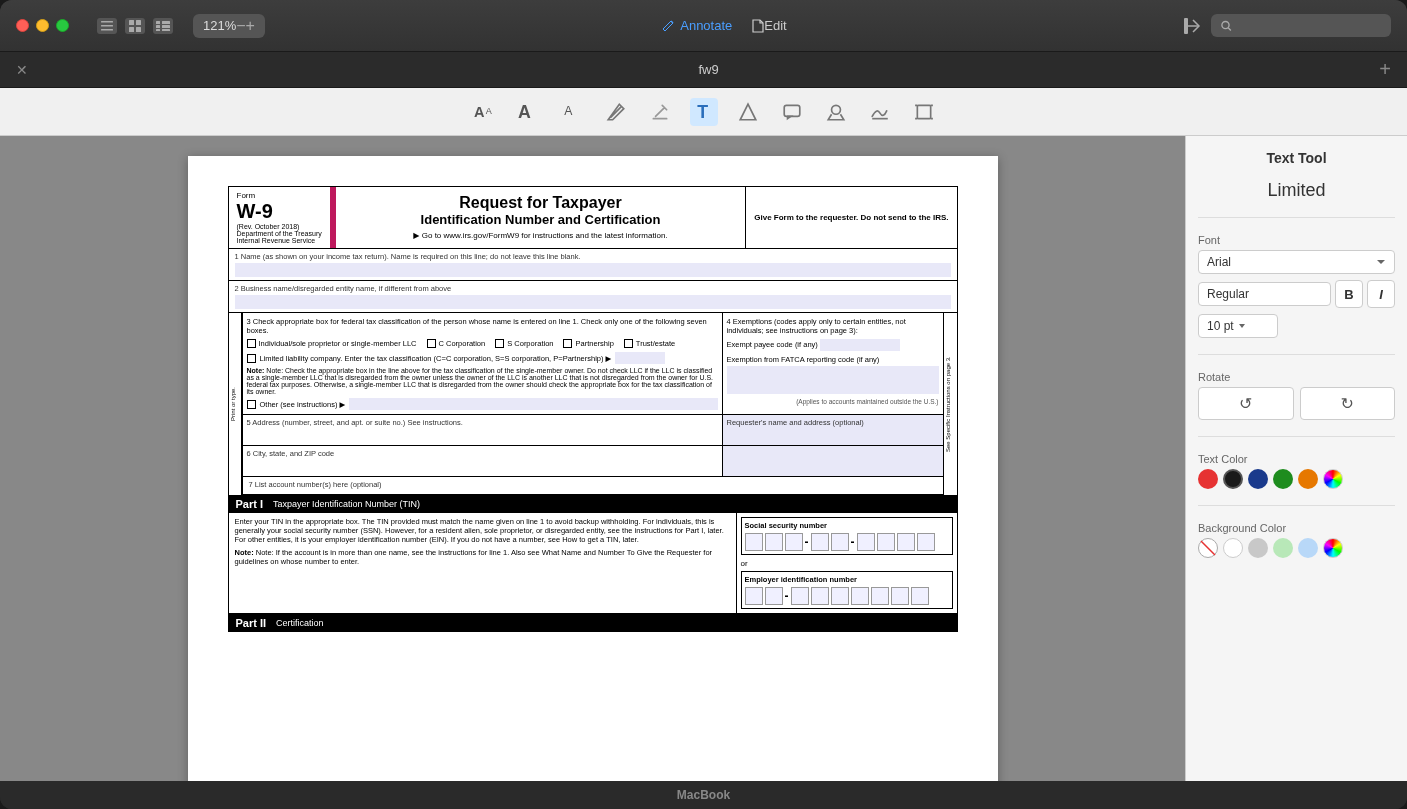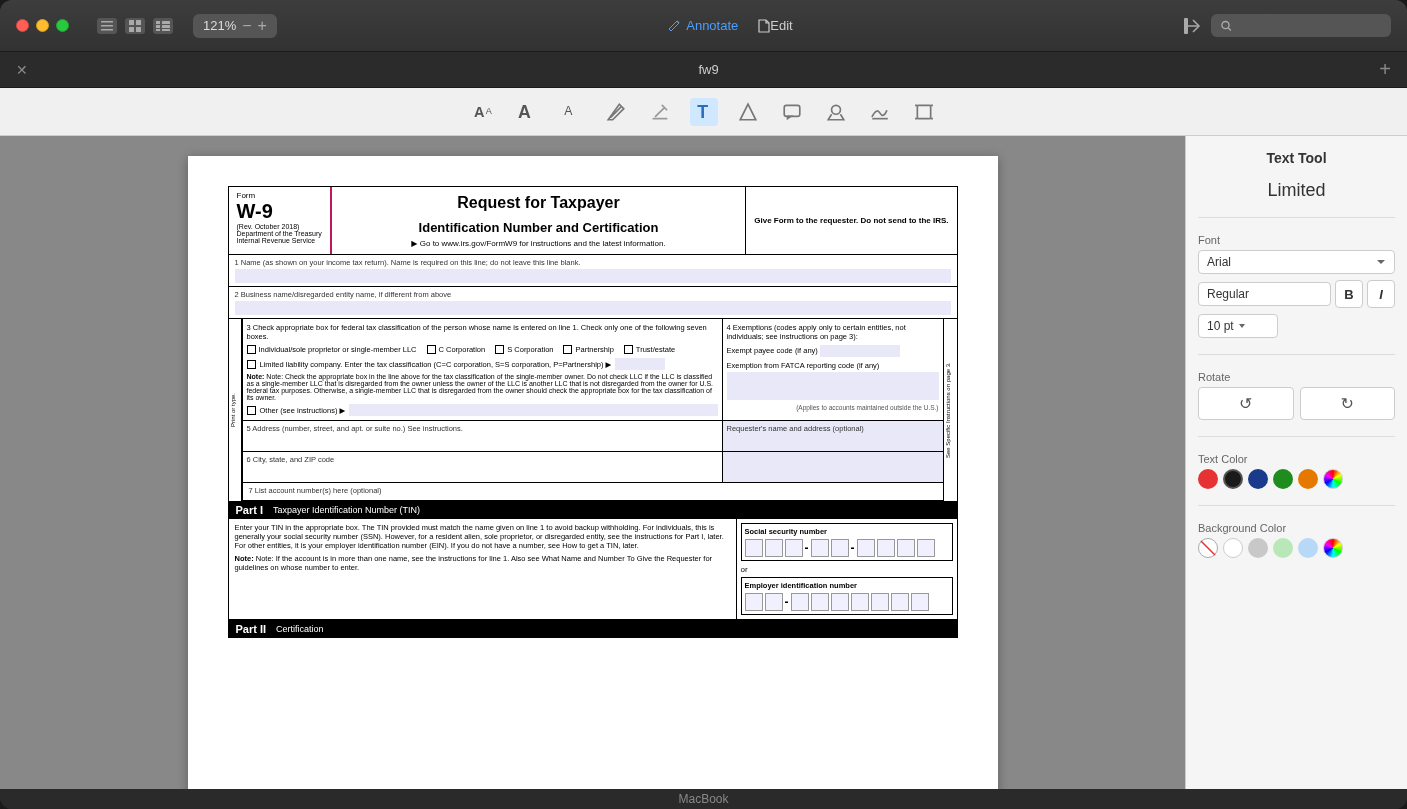--- a/index.html
+++ b/index.html
@@ -65,21 +65,20 @@
       background: #555;
       border-radius: 3px;
       display: flex;
       align-items: center;
       justify-content: center;
     }
 
     .zoom-control {
       display: flex;
       align-items: center;
-      gap: 6px;
       background: #555;
       border-radius: 6px;
       padding: 3px 10px;
       color: #ddd;
       font-size: 13px;
       margin-left: 8px;
     }
 
     .zoom-btn {
       color: #aaa;
@@ -233,21 +232,21 @@
     .w9-header {
       display: flex;
       align-items: stretch;
       border: 1px solid #000;
       margin-bottom: 0;
     }
 
     .w9-form-label {
       padding: 4px 8px;
       font-size: 8px;
-      border-right: 2px solid #be185d;
+      border-right: 6px solid #be185d;
       min-width: 80px;
     }
 
     .w9-form-label .form-number {
       font-size: 20px;
       font-weight: bold;
     }
 
     .w9-title-section {
       flex: 1;
@@ -258,21 +257,20 @@
 
     .w9-title {
       font-size: 16px;
       font-weight: bold;
       line-height: 1.2;
     }
 
     .w9-subtitle {
       font-size: 13px;
       font-weight: bold;
-      margin-top: 8px;
     }
 
     .w9-url {
       font-size: 8px;
       margin-top: 4px;
     }
 
     .w9-irs-section {
       padding: 4px 8px;
       font-size: 8px;
@@ -578,24 +576,25 @@
     }
 
     .divider {
       height: 1px;
       background: #ddd;
       margin: 2px 0;
     }
 
     .bottom-bar {
       background: #2a2a2a;
-      height: 20px;
+      height: 28px;
       display: flex;
       align-items: center;
       justify-content: center;
+      font-weight: bold;
     }
 
     .bottom-label {
       color: #888;
       font-size: 12px;
     }
 
     .note-bold {
       font-weight: bold;
     }

